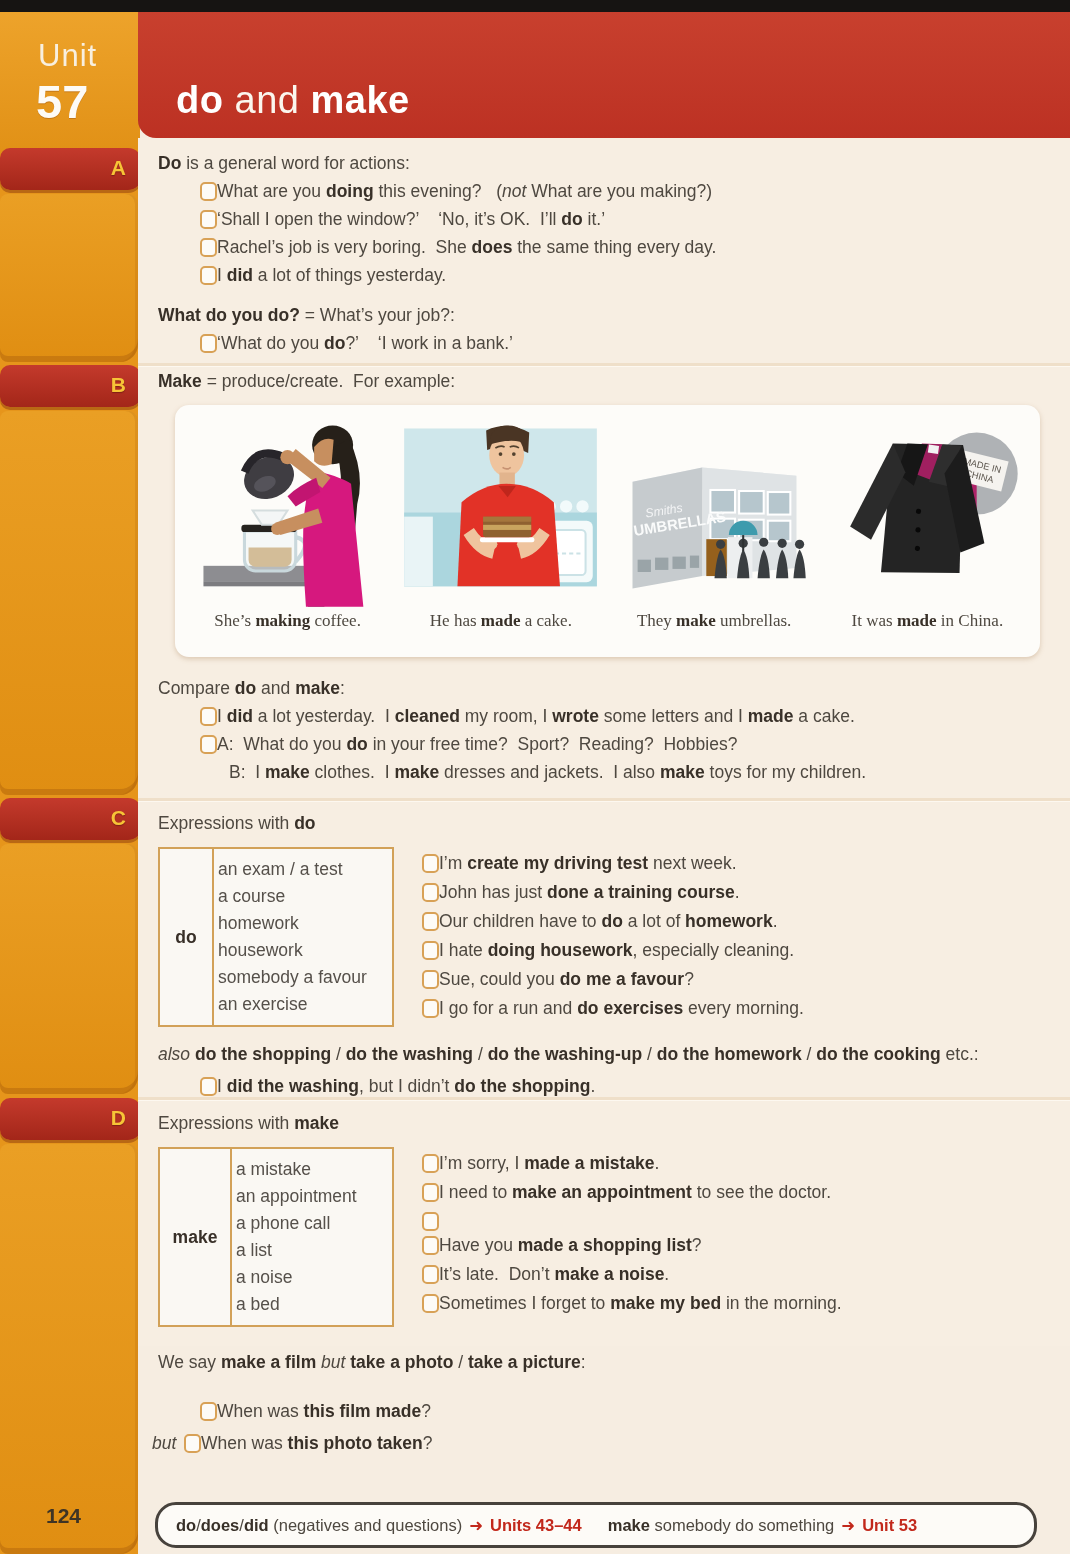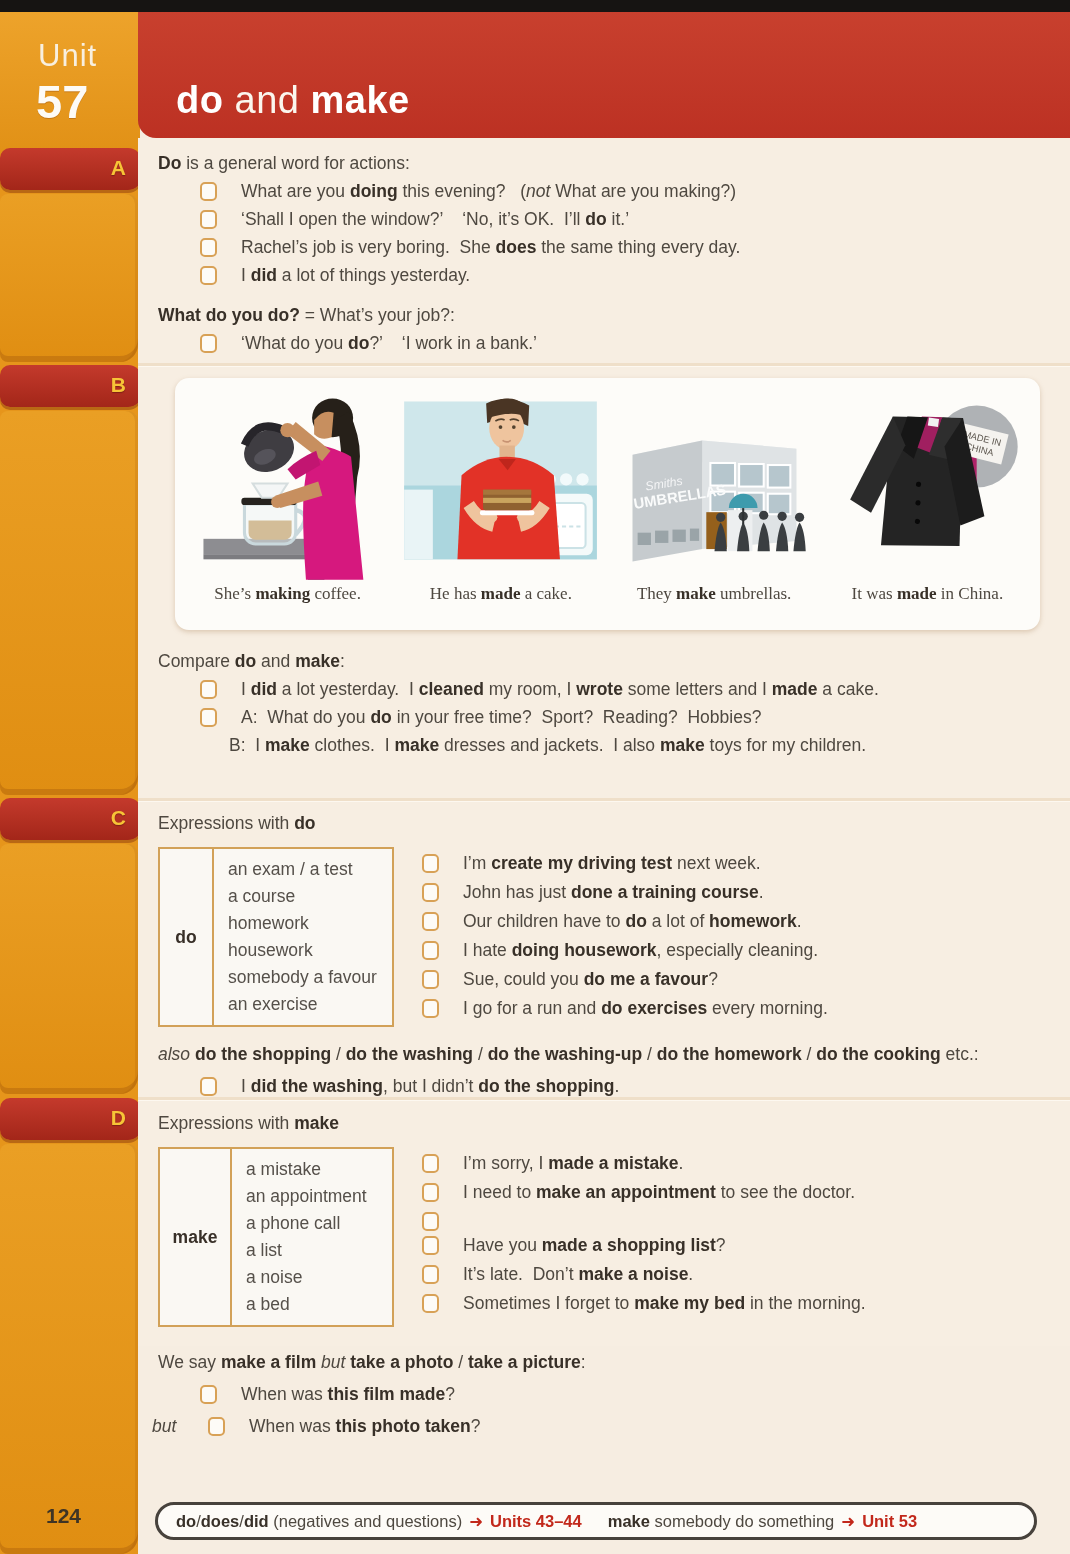--- a/index.html
+++ b/index.html
@@ -29,43 +29,43 @@
     background:linear-gradient(#C8402E,#BC3123);border-radius:0 0 0 18px;
     display:flex;align-items:flex-end;text-align:right;}
   .page-title{padding:0 0 16px 38px;font-size:38px;color:#FBF6EE;letter-spacing:.5px;}
   .page-title b{color:#FFFFFF;}
   
   .content{position:absolute;left:138px;top:138px;width:932px;height:1208px;background:#F7EEE2;}
   .sep{position:absolute;left:0;width:932px;height:3px;background:#EFDFC9;box-shadow:0 1px 0 #FDF8F0;}
   .section{position:absolute;left:0;width:932px;}
   .intro{margin:0 0 0 20px;line-height:27px;white-space:pre-wrap;}
   b{color:#383028;}
-  .brow{display:flex;align-items:flex-start;gap:24px;margin-left:62px;line-height:28px;}
+  .brow{display:flex;align-items:flex-start;gap:0;margin-left:62px;line-height:28px;}
   .brow .btext{white-space:pre-wrap;}
   .bullet{flex:0 0 auto;width:13px;height:15px;border:2px solid #D8A156;border-radius:5px;background:#FDFBF7;margin-top:5px;}
   .brow.with-prefix{margin-left:14px;}
   .prefix{flex:0 0 32px;font-style:italic;}
   .noblt{margin-left:91px;line-height:28px;white-space:pre-wrap;}
   
   .illus-panel{margin:10px 0 0 37px;width:865px;height:252px;background:#FDFCF9;border-radius:14px;
     box-shadow:0 2px 5px rgba(170,130,90,.35);display:flex;padding:4px 6px;box-sizing:border-box;}
   .vignette{flex:1;display:flex;flex-direction:column;align-items:center;}
   .vignette svg{width:205px;height:205px;}
   .caption{font-size:17px;line-height:22px;margin-top:-4px;white-space:pre-wrap;font-family:Liberation Serif, serif;}
   
   .expr-row{display:flex;margin:10px 0 0 20px;align-items:flex-start;}
   .expr-table{display:flex;border:2px solid #D2A158;background:#FAF8F3;box-sizing:border-box;}
   .verb-cell{display:flex;align-items:center;justify-content:center;font-weight:bold;color:#383028;border-right:2px solid #D2A158;}
-  .items{list-style:none;margin:0;padding:7px 14px;line-height:27px;color:#55504A;}
+  .items{list-style:none;margin:0;padding:7px 4px;line-height:27px;color:#55504A;}
   .sentences{margin-left:28px;margin-top:2px;}
   .sentences .brow{margin-left:0;line-height:29px;}
   .tailline{margin:14px 0 0 20px;line-height:27px;white-space:pre-wrap;}
   .tailline i{color:#4E4840;}
   
-  .footer-bar{position:absolute;left:155px;top:1502px;width:882px;height:38px;background:#FDFBF7;
+  .footer-bar{position:absolute;left:155px;top:1502px;width:882px;height:46px;background:#FDFBF7;
     border:3px solid #47423C;border-radius:21px;box-sizing:border-box;
     display:flex;align-items:center;padding:0 18px;font-size:16.5px;white-space:pre-wrap;}
   .ref-arrow{color:#C2281B;font-weight:bold;padding:0 7px;}
   .ref-link{color:#C2281B;font-weight:bold;}
   .ref-gap{width:26px;}
   svg text{font-family:"Liberation Sans","DejaVu Sans",sans-serif;}
 </style>
 </head>
 <body>
 
@@ -123,20 +123,21 @@
         <span class="btext">I <b>did</b> a lot of things yesterday.</span>
       </div>
       <div class="intro" style="margin-top:13px"><b>What do you do?</b> = What’s your job?:</div>
       <div class="brow">
         <span class="bullet"></span>
         <span class="btext">‘What do you <b>do</b>?’    ‘I work in a bank.’</span>
       </div>
     </div>
 
     <div class="section" style="top:230px">
+      <div class="intro"><b>Make</b> = produce/create.  For example:</div>
 
       <div class="illus-panel">
 
         <div class="vignette">
           <svg viewBox="0 0 200 190">
             <rect x="18" y="148" width="130" height="15" fill="#8D8D91"></rect>
             <rect x="18" y="163" width="130" height="5" fill="#7C7C80"></rect>
             <rect x="120" y="168" width="16" height="20" fill="#737377"></rect>
             <path d="M62 130 h42 v12 a7 7 0 0 1 -7 7 h-28 a7 7 0 0 1 -7 -7 z" fill="#C0914D"></path>
             <path d="M58 114 h50 v28 a11 11 0 0 1 -11 11 h-28 a11 11 0 0 1 -11 -11 z" fill="rgba(236,243,245,.45)" stroke="#C9D8DC" stroke-width="3"></path>
@@ -354,21 +355,21 @@
               <span class="bullet"></span>
               <span class="btext">It’s late.  Don’t <b>make a noise</b>.</span>
             </div>
           <div class="brow">
               <span class="bullet"></span>
               <span class="btext">Sometimes I forget to <b>make my bed</b> in the morning.</span>
             </div>
         </div>
       </div>
       <div class="tailline" style="margin-top:22px">We say <b>make a film</b> <i>but</i> <b>take a photo</b> / <b>take a picture</b>:</div>
-      <div class="brow" style="margin-top:4px">
+      <div class="brow" style="margin-top:21px">
         <span class="bullet"></span>
         <span class="btext">When was <b>this film made</b>?</span>
       </div>
       <div class="brow with-prefix" style="margin-top:4px">
         <span class="prefix">but</span>
         <span class="bullet"></span>
         <span class="btext">When was <b>this photo taken</b>?</span>
       </div>
     </div>
   </div>

